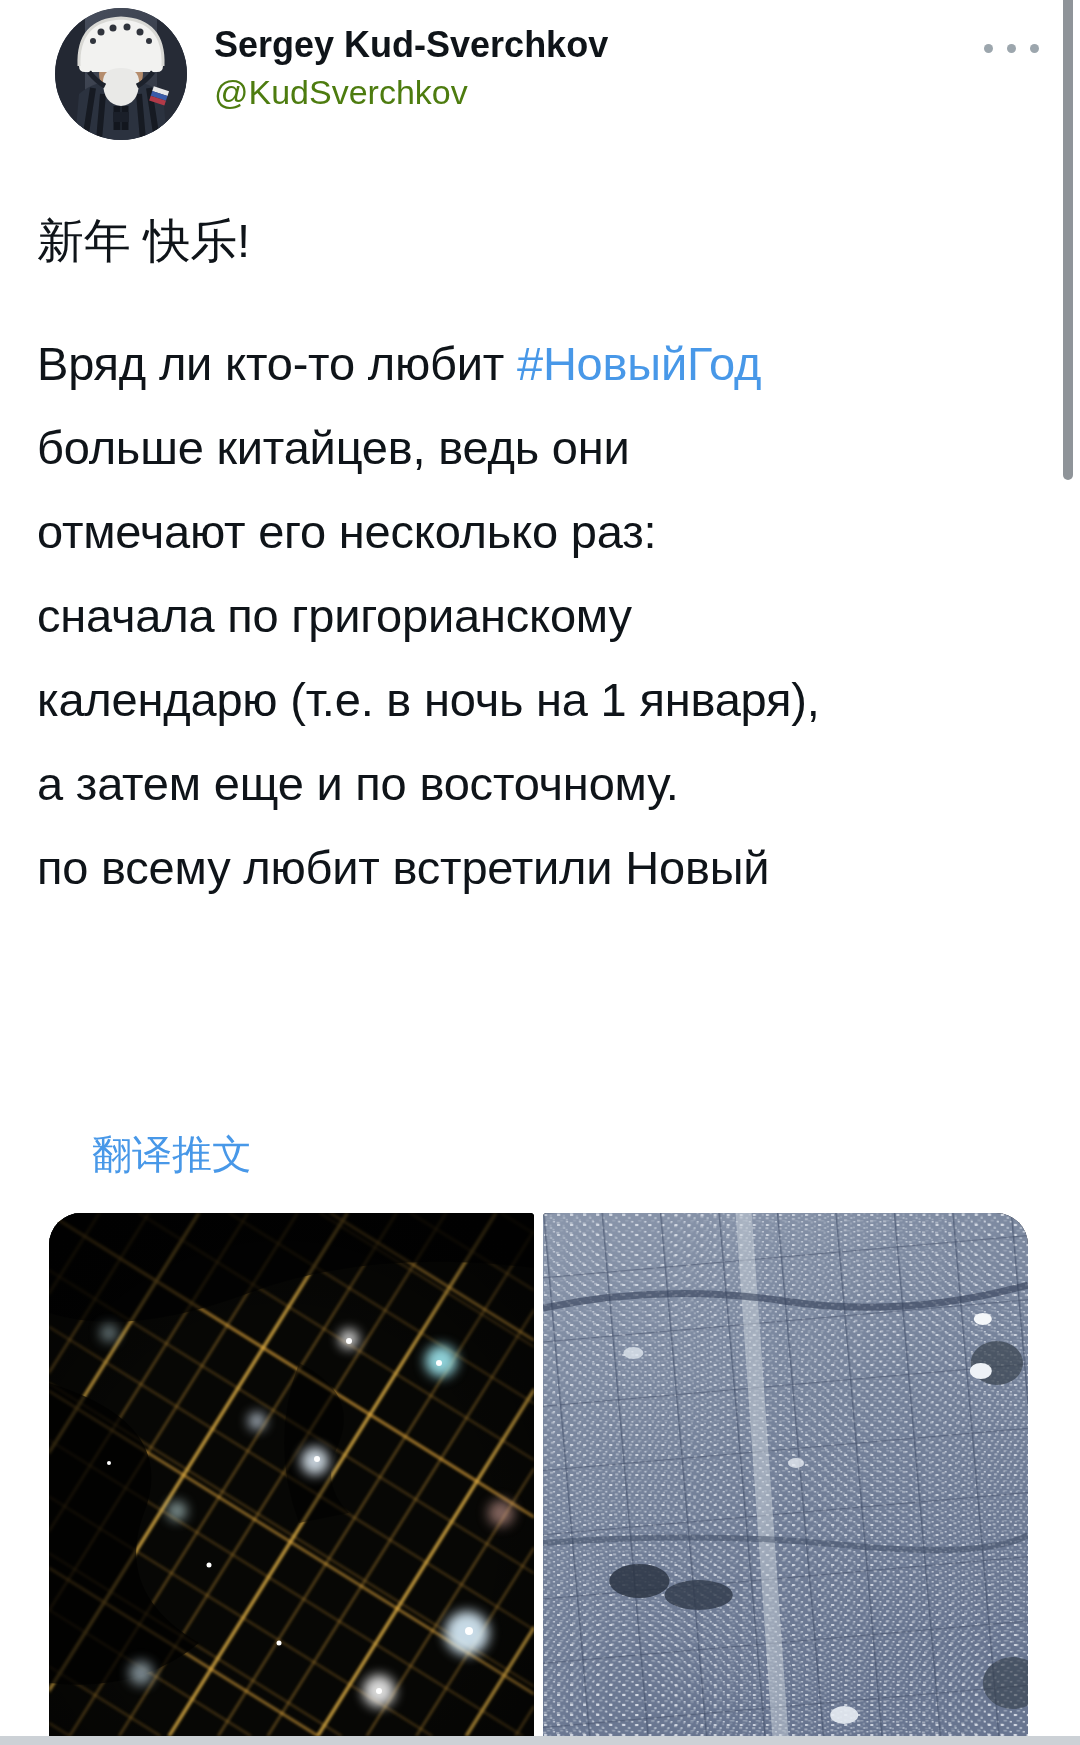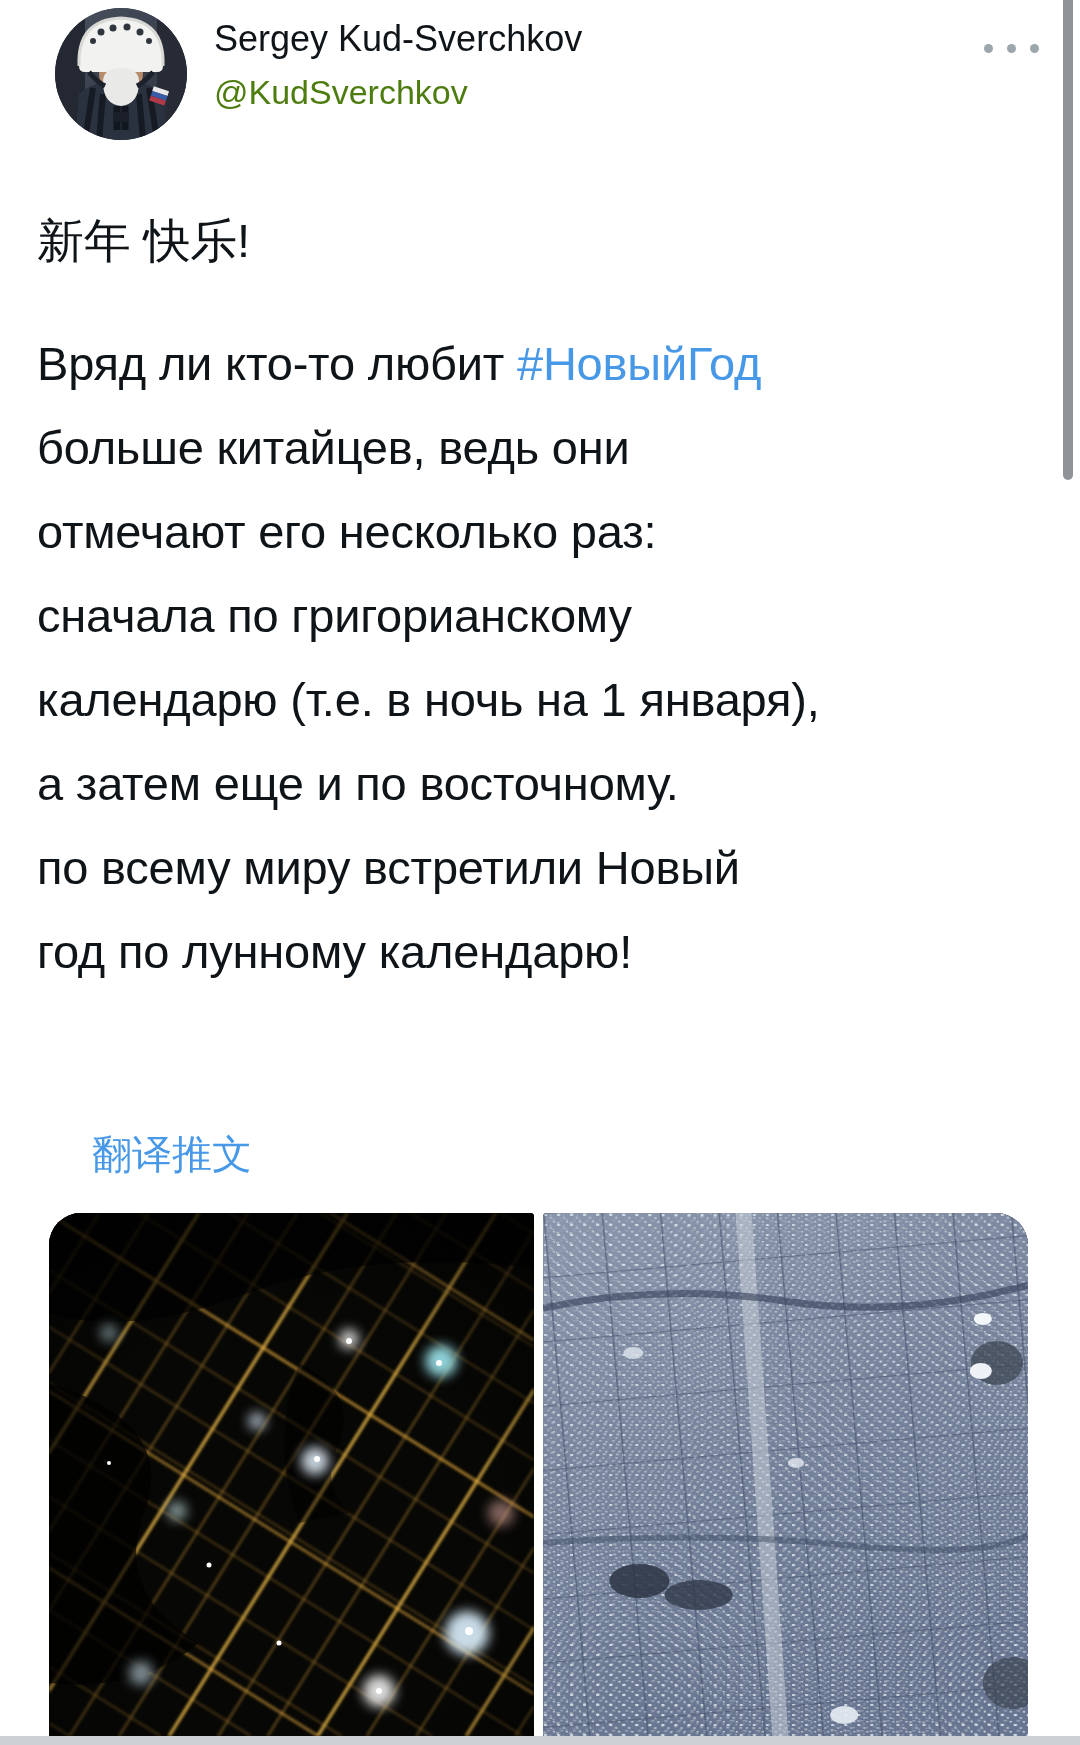--- a/index.html
+++ b/index.html
@@ -6,22 +6,22 @@
   body{
     width:1080px;height:1745px;background:#ffffff;position:relative;overflow:hidden;
     font-family:"Liberation Sans","DejaVu Sans",sans-serif;
     -webkit-font-smoothing:antialiased;
   }
   .avatar{
     position:absolute;left:55px;top:8px;width:132px;height:132px;border-radius:50%;
     overflow:hidden;background:#39404d;
   }
   .author-name{
-    position:absolute;left:214px;top:16px;font-size:36px;line-height:46px;
-    font-weight:normal;color:#0f1419;white-space:nowrap;
+    position:absolute;left:214px;top:22px;font-size:36px;line-height:46px;
+    font-weight:bold;color:#0f1419;white-space:nowrap;
   }
   .author-handle{
     position:absolute;left:214px;top:70px;font-size:34px;line-height:44px;
     color:#4d7c0f;white-space:nowrap;
   }
   .more-menu{
     position:absolute;left:980px;top:40px;display:flex;gap:14px;align-items:center;
     padding:4px;cursor:pointer;
   }
   .more-menu .dot{width:9px;height:9px;border-radius:50%;background:#9ca6ad;}
@@ -114,22 +114,21 @@
 
 <div class="tweet-text">
   <p class="para-cn">新年 快乐!</p>
   <div class="para-main" id="para-main">
       <div class="tline"><span>Вряд ли кто-то любит </span><span class="hashtag-link">#НовыйГод</span></div>
       <div class="tline"><span>больше китайцев, ведь они</span></div>
       <div class="tline"><span>отмечают его несколько раз:</span></div>
       <div class="tline"><span>сначала по григорианскому</span></div>
       <div class="tline"><span>календарю (т.е. в ночь на 1 января),</span></div>
       <div class="tline"><span>а затем еще и по восточному.</span></div>
-      <div class="tline"><span>по всему миру встретили Новый</span></div>
-      <div class="tline"><span>год по лунному календарю!</span></div>
+      <div class="tline"><span>по всему любит встретили Новый</span></div>
     </div>
 </div>
 
 <a class="translate-link">翻译推文</a>
 
 <div class="photo-grid">
 
   <div class="photo left">
     <svg viewBox="0 0 485 523" preserveAspectRatio="none">
       <defs>

